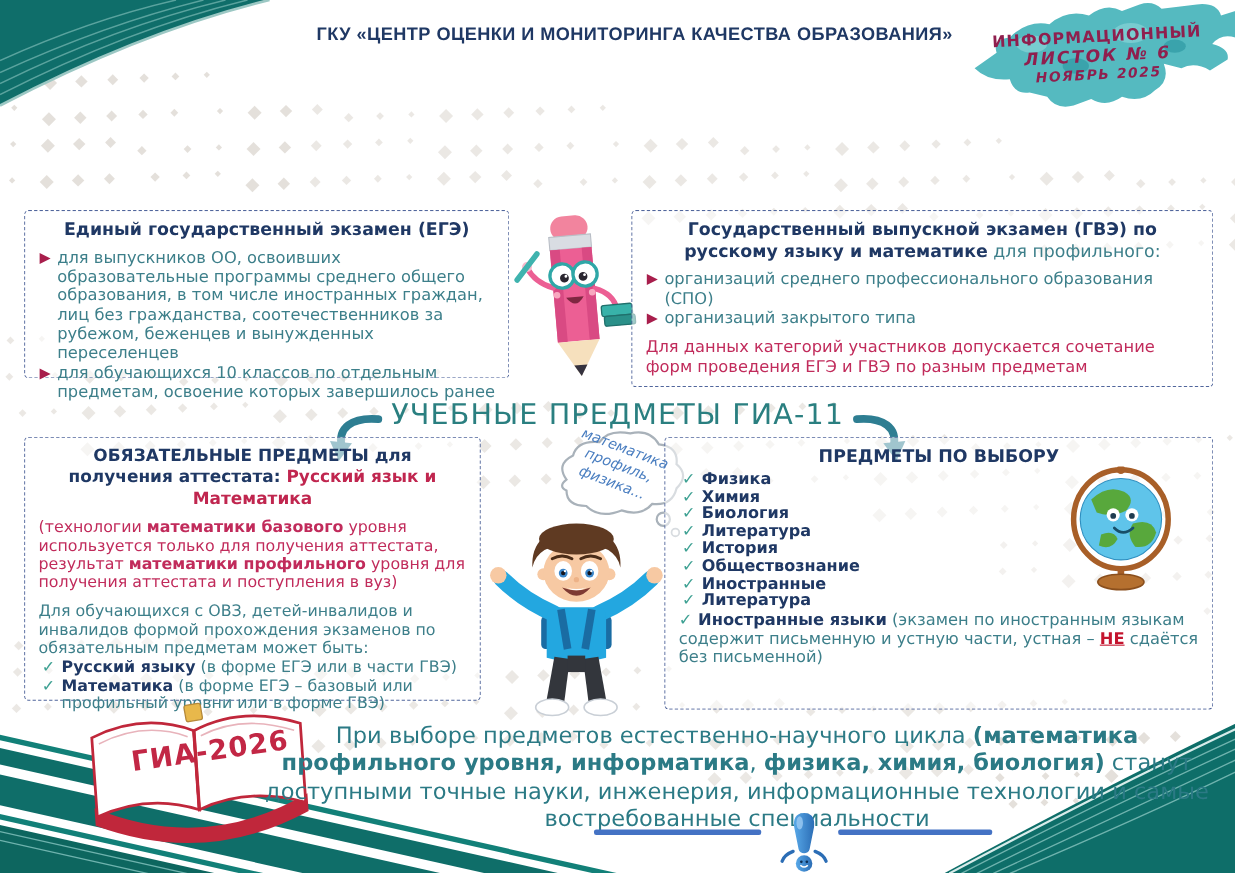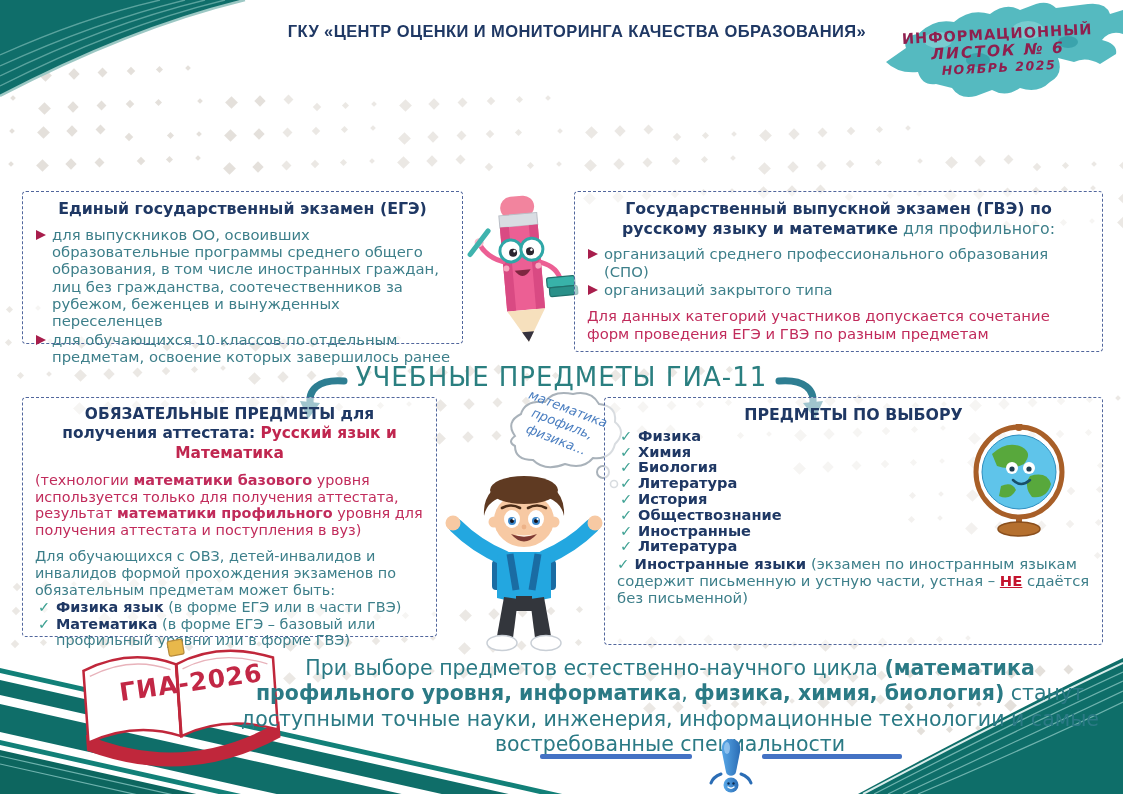--- a/index.html
+++ b/index.html
@@ -558,21 +558,21 @@
     <svg width="50" height="46" viewBox="0 0 50 46" style="transform:scaleX(-1);">
       <path d="M46,6 C22,4 8,14 13,32" fill="none" stroke="#2E7E92" stroke-width="7" stroke-linecap="round"></path>
       <polygon points="2,26 22,28 10,44" fill="#2E7E92"></polygon>
     </svg>
   </div>
 
   <div class="box box-mand">
     <div class="m-title"><span class="navy">ОБЯЗАТЕЛЬНЫЕ ПРЕДМЕТЫ</span><span class="navy"> для получения аттестата: </span><span class="redb">Русский язык и Математика</span></div>
     <div class="m-note"><span>(технологии </span><b>математики базового</b><span> уровня используется только для получения аттестата, результат </span><b>математики профильного</b><span> уровня для получения аттестата и поступления в вуз)</span></div>
     <div>Для обучающихся с ОВЗ, детей-инвалидов и инвалидов формой прохождения экзаменов по обязательным предметам может быть:</div>
-    <div class="check"><span class="navy">Физика язык</span><span> (в форме ЕГЭ или в части ГВЭ)</span></div>
+    <div class="check"><span class="navy">Русский языку</span><span> (в форме ЕГЭ или в части ГВЭ)</span></div>
     <div class="check"><span class="navy">Математика</span><span> (в форме ЕГЭ – базовый или профильный уровни или в форме ГВЭ)</span></div>
   </div>
 
   <svg class="illus" style="left:487px;top:384px;" width="150" height="112" viewBox="0 0 150 112">
     <path d="M28,52 Q18,38 34,30 Q38,16 58,18 Q66,6 86,10 Q104,6 112,20 Q130,22 128,38 Q140,48 128,60 Q124,76 106,74 Q96,86 78,80 Q58,88 46,76 Q28,76 28,62 Q20,58 28,52 Z" fill="#FFFFFF" stroke="#A9B2BA" stroke-width="2"></path>
     <circle cx="116" cy="88" r="6" fill="#FFFFFF" stroke="#A9B2BA" stroke-width="2"></circle>
     <circle cx="127" cy="100" r="3.5" fill="#FFFFFF" stroke="#A9B2BA" stroke-width="1.6"></circle>
   </svg>
   <div class="bubble-text">
     <div>математика</div>

